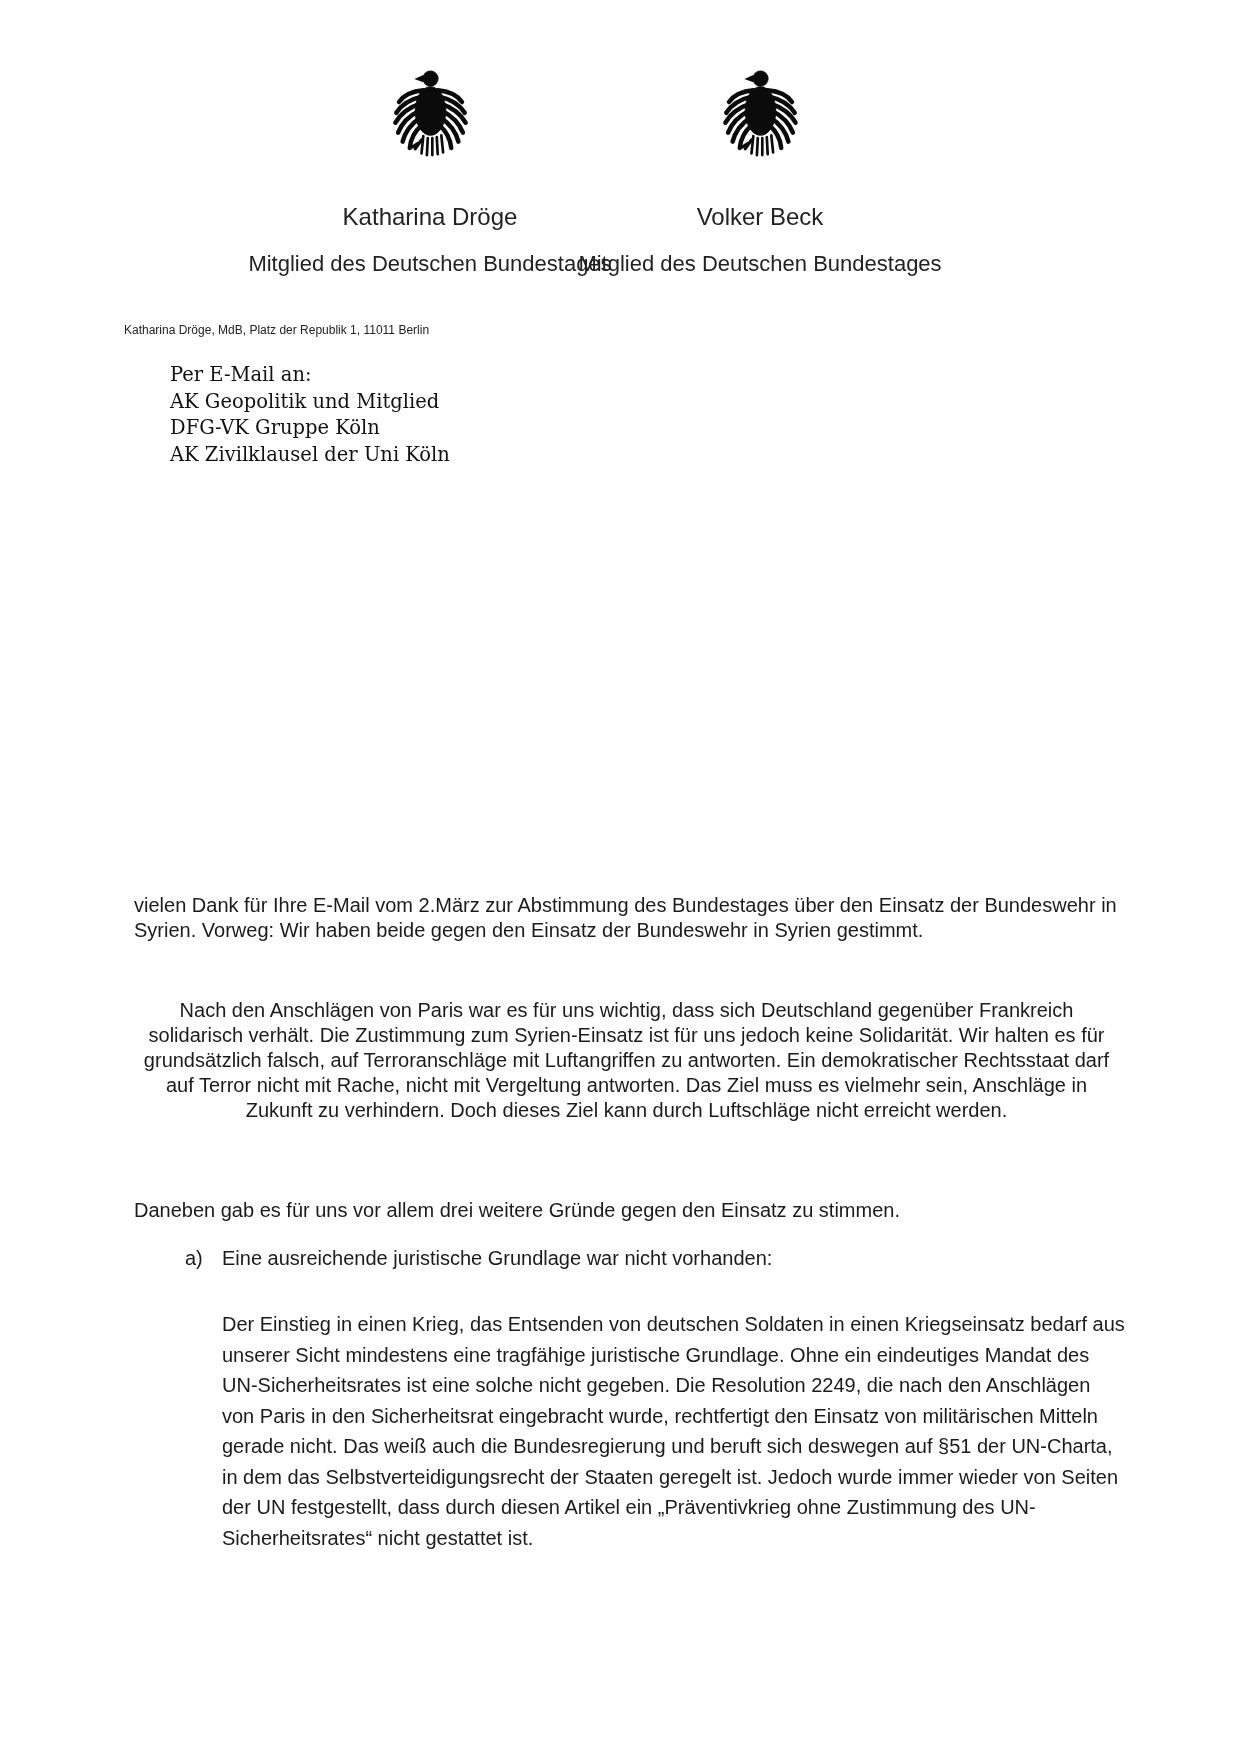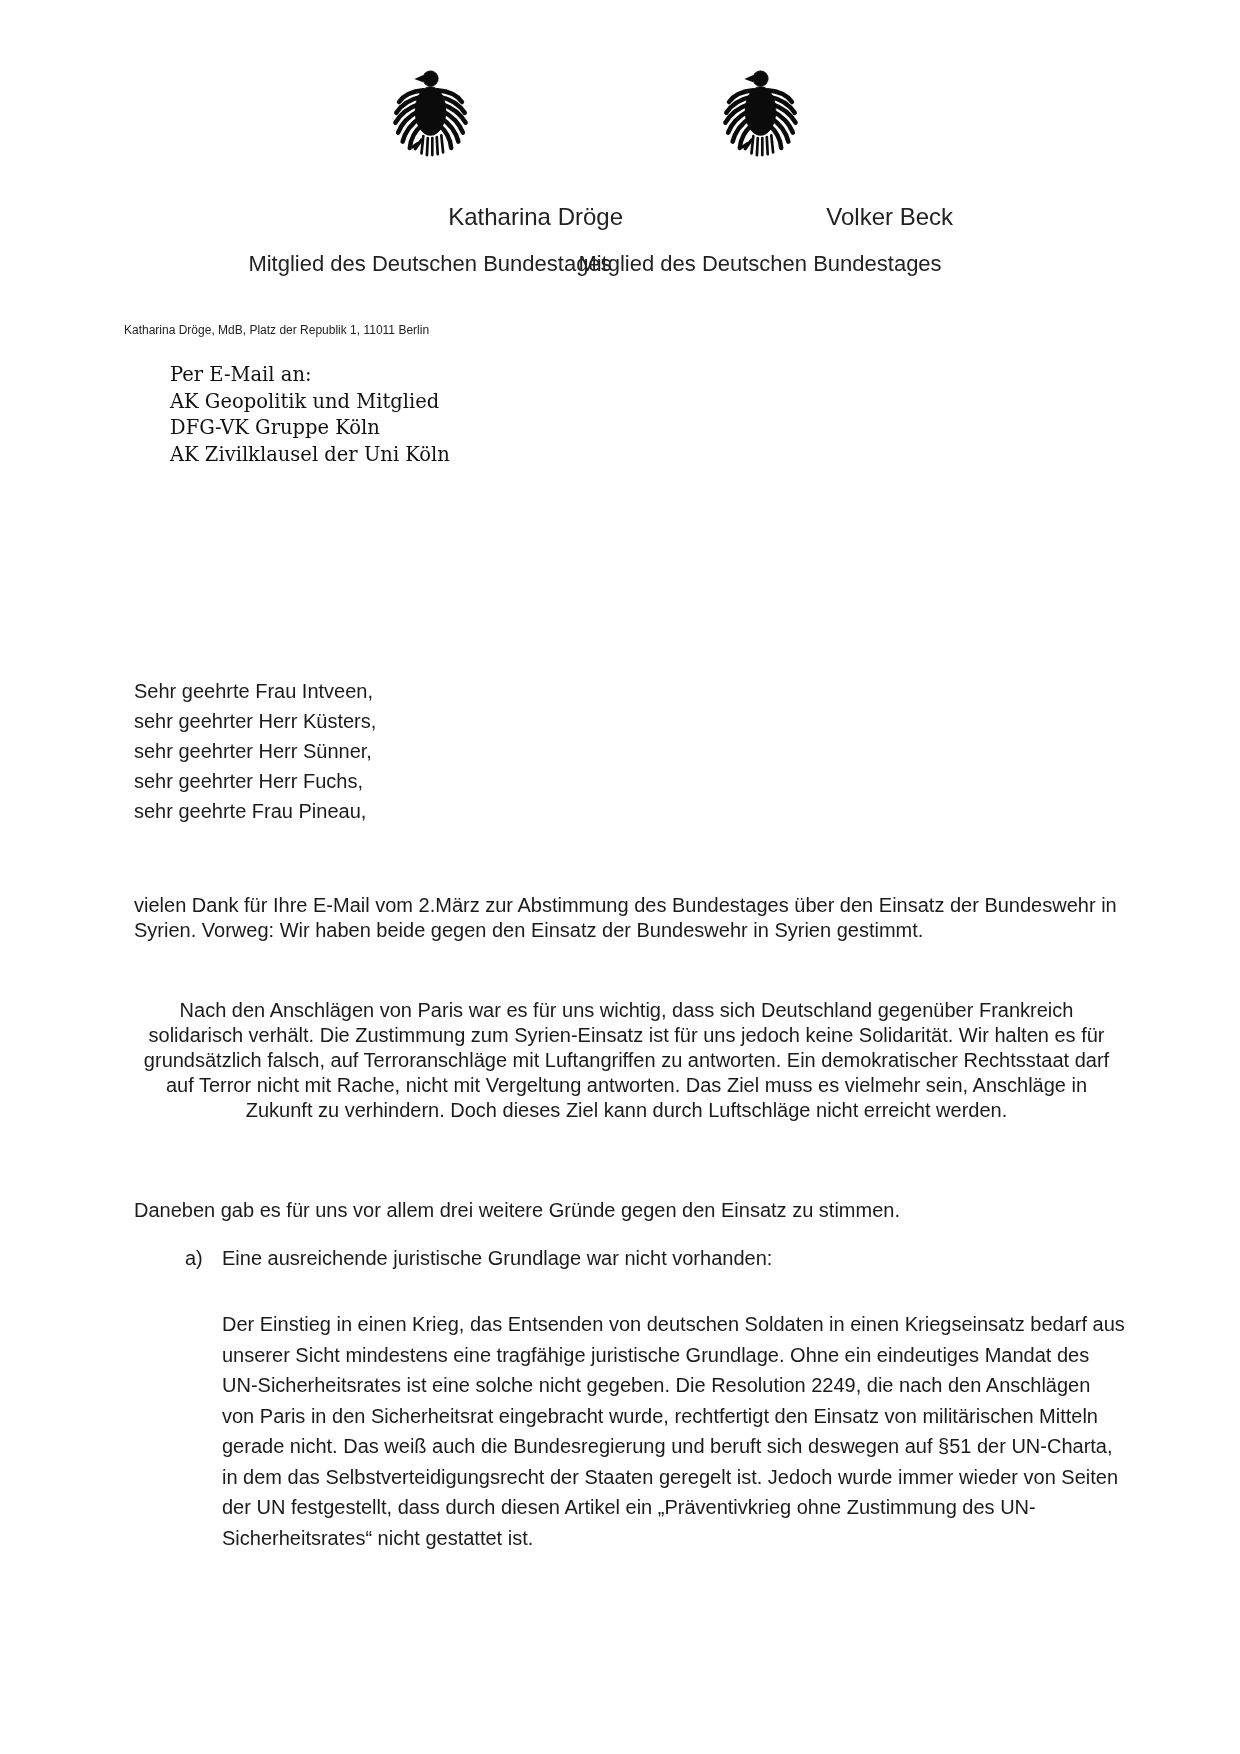--- a/index.html
+++ b/index.html
@@ -16,21 +16,20 @@
   
   .hdr-col { position: absolute; top: 66px; width: 386px; text-align: center; }
   .hdr-col.left  { left: 237px; }
   .hdr-col.right { left: 567px; }
   .eagle { width: 97px; height: 99px; display: inline-block; }
   .hdr-name {
     margin-top: 33px;
     font-size: 24px;
     line-height: 30px;
     color: #222;
-    text-align: right;
   }
   .hdr-role {
     margin-top: 20px;
     font-size: 22px;
     line-height: 24px;
     color: #222;
   }
   
   .sender-line {
     position: absolute;
@@ -158,27 +157,20 @@
 
   <div class="sender-line">Katharina Dröge, MdB, Platz der Republik 1, 11011 Berlin</div>
 
   <div class="recipient-block">
     <div>Per E-Mail an:</div>
     <div>AK Geopolitik und Mitglied</div>
     <div>DFG-VK Gruppe Köln</div>
     <div>AK Zivilklausel der Uni Köln</div>
   </div>
 
-  <div class="salutation">
-    <div>Sehr geehrte Frau Intveen,</div>
-    <div>sehr geehrter Herr Küsters,</div>
-    <div>sehr geehrter Herr Sünner,</div>
-    <div>sehr geehrter Herr Fuchs,</div>
-    <div>sehr geehrte Frau Pineau,</div>
-  </div>
 
   <div class="para p1">vielen Dank für Ihre E-Mail vom 2.März zur Abstimmung des Bundestages über den Einsatz der Bundeswehr in Syrien. Vorweg: Wir haben beide gegen den Einsatz der Bundeswehr in Syrien gestimmt.</div>
   <div class="para p2">Nach den Anschlägen von Paris war es für uns wichtig, dass sich Deutschland gegenüber Frankreich solidarisch verhält. Die Zustimmung zum Syrien-Einsatz ist für uns jedoch keine Solidarität. Wir halten es für grundsätzlich falsch, auf Terroranschläge mit Luftangriffen zu antworten. Ein demokratischer Rechtsstaat darf auf Terror nicht mit Rache, nicht mit Vergeltung antworten. Das Ziel muss es vielmehr sein, Anschläge in Zukunft zu verhindern. Doch dieses Ziel kann durch Luftschläge nicht erreicht werden.</div>
   <div class="para p3">Daneben gab es für uns vor allem drei weitere Gründe gegen den Einsatz zu stimmen.</div>
 
   <div class="list-item">
     <span class="list-marker">a)</span>
     <span>Eine ausreichende juristische Grundlage war nicht vorhanden:</span>
   </div>
   <div class="list-body">Der Einstieg in einen Krieg, das Entsenden von deutschen Soldaten in einen Kriegseinsatz bedarf aus unserer Sicht mindestens eine tragfähige juristische Grundlage. Ohne ein eindeutiges Mandat des UN-Sicherheitsrates ist eine solche nicht gegeben. Die Resolution 2249, die nach den Anschlägen von Paris in den Sicherheitsrat eingebracht wurde, rechtfertigt den Einsatz von militärischen Mitteln gerade nicht. Das weiß auch die Bundesregierung und beruft sich deswegen auf §51 der UN-Charta, in dem das Selbstverteidigungsrecht der Staaten geregelt ist. Jedoch wurde immer wieder von Seiten der UN festgestellt, dass durch diesen Artikel ein „Präventivkrieg ohne Zustimmung des UN-Sicherheitsrates“ nicht gestattet ist.</div>

